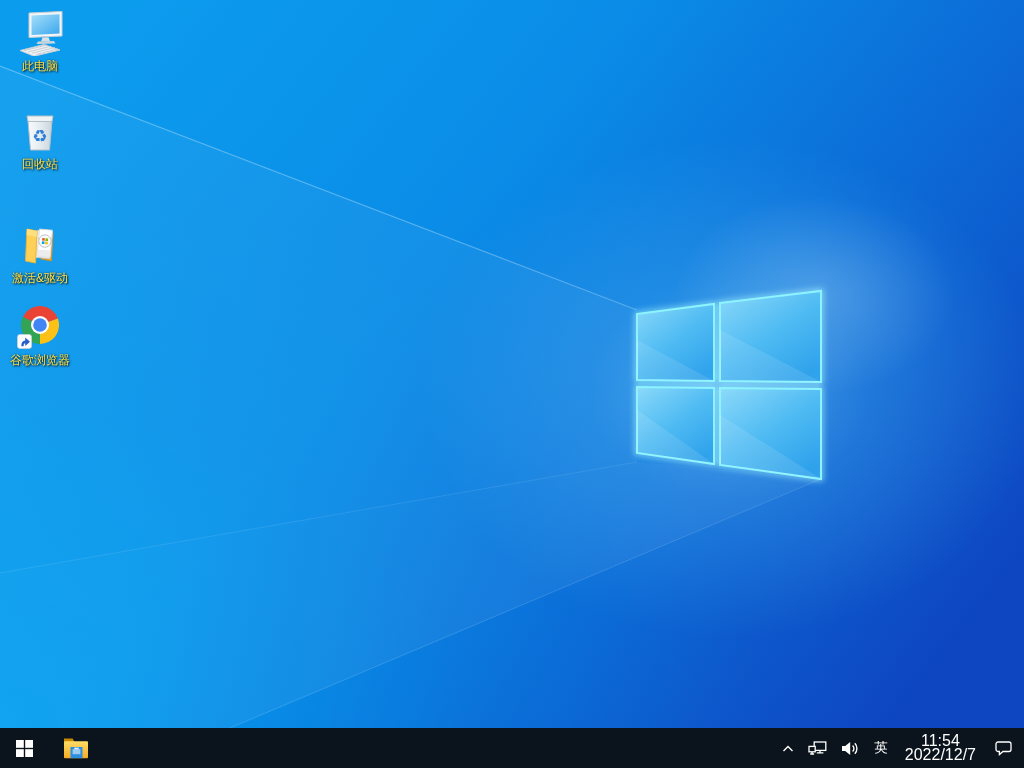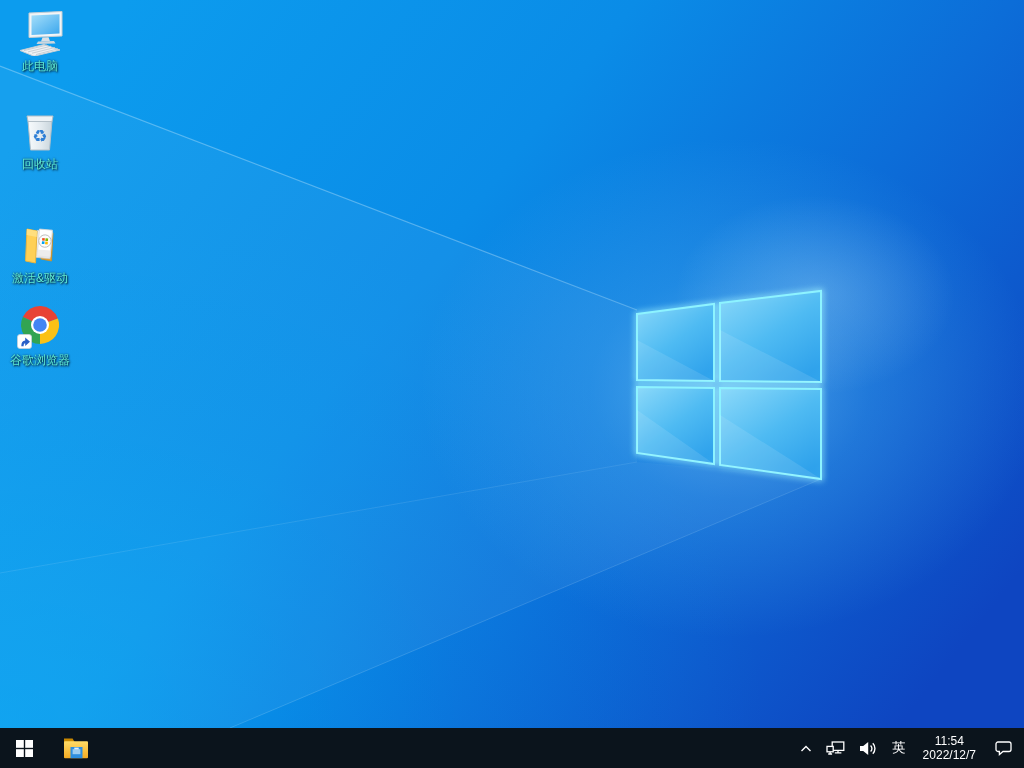--- a/index.html
+++ b/index.html
@@ -17,21 +17,21 @@
 
   .icon-grid{position:absolute;left:0;top:0;width:80px;}
   .desk-icon{
     position:absolute;left:1px;width:78px;
     display:flex;flex-direction:column;align-items:center;
     cursor:default;
   }
   .desk-icon .glyph{width:46px;height:46px;display:block;}
   .desk-icon .label{
     margin-top:3px;max-width:76px;
-    font-size:12px;line-height:14px;color:#5eead4;text-align:center;
+    font-size:12px;line-height:14px;color:#fde047;text-align:center;
     text-shadow:1px 1px 2px rgba(0,0,0,.85),0 0 2px rgba(0,0,0,.6);
     white-space:nowrap;
   }
 
   
   .taskbar{
     position:absolute;left:0;bottom:0;width:1024px;height:40px;
     background:#0b141c;
     display:flex;align-items:stretch;
   }
@@ -39,21 +39,21 @@
     width:48px;height:40px;display:flex;align-items:center;justify-content:center;
     flex:0 0 auto;
   }
   .tray{margin-left:auto;display:flex;align-items:stretch;}
   .tray-item{
     display:flex;align-items:center;justify-content:center;
     padding:0 7px;color:#ffffff;
   }
   .lang{font-size:13.5px;padding:0 8px;}
   .clock{
-    flex-direction:column;line-height:14px;font-size:12px;
+    flex-direction:column;line-height:14px;font-size:16px;
     padding:0 9px;text-align:center;justify-content:center;
   }
   .action-center{padding:0 11px 0 9px;}
 </style>
 </head>
 <body>
 
 <div class="screen">
 
   <div class="desktop">

